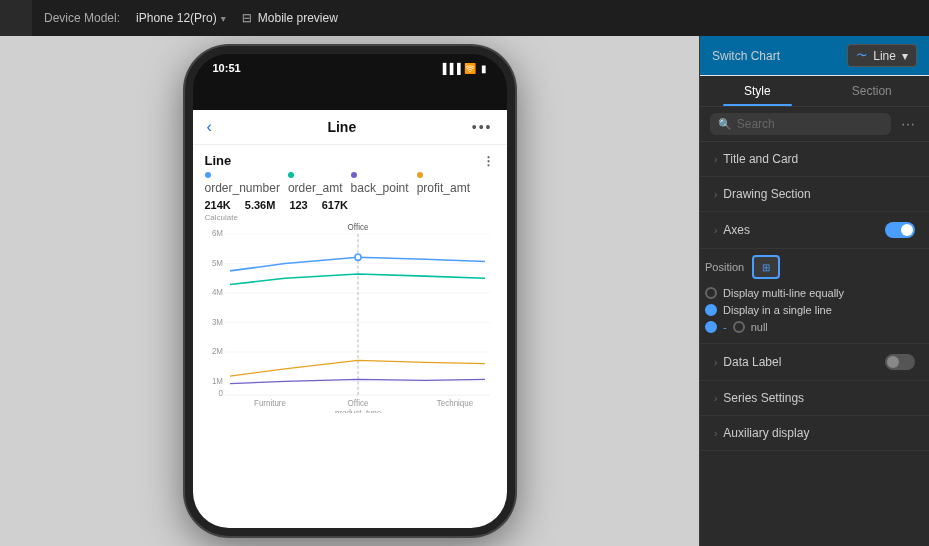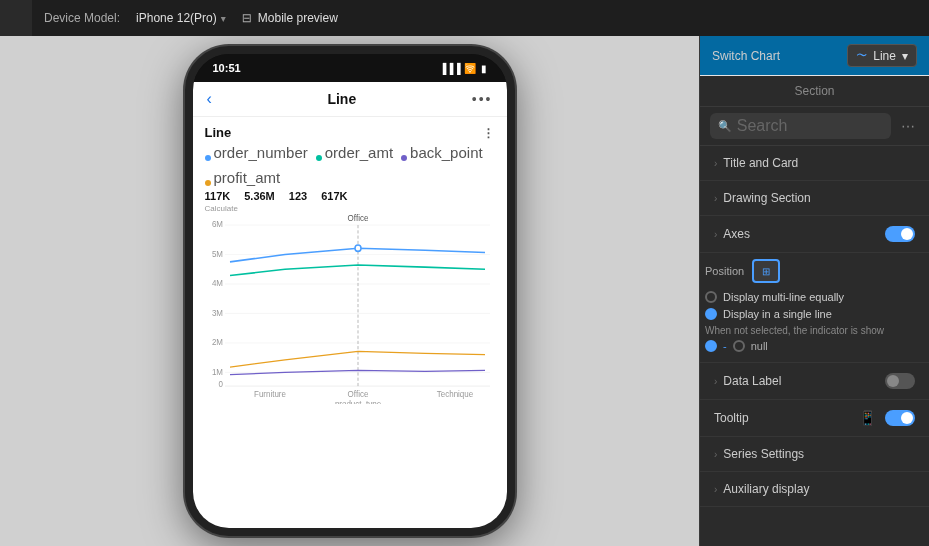--- a/index.html
+++ b/index.html
@@ -75,20 +75,21 @@
       width: 330px;
       height: 490px;
       background: #111;
       border-radius: 44px;
       border: 8px solid #222;
       position: relative;
       box-shadow: 0 0 0 2px #444, 0 10px 40px rgba(0,0,0,0.5);
       overflow: hidden;
       display: flex;
       flex-direction: column;
+      gap: 28px;
     }
 
     
     .phone-notch-bar {
       background: #111;
       height: 28px;
       display: flex;
       align-items: center;
       justify-content: space-between;
       padding: 0 20px;
@@ -160,24 +161,25 @@
       font-size: 12px;
     }
     .chart-legend {
       display: flex;
       gap: 8px;
       margin: 4px 0;
       flex-wrap: wrap;
     }
     .legend-item {
       display: flex;
-      align-items: flex-end;
+      align-items: flex-start;
       gap: 3px;
-      font-size: 15px;
+      font-size: 12px;
       color: #555;
+      flex-direction: column;
     }
     .legend-dot {
       width: 6px;
       height: 6px;
       border-radius: 50%;
     }
     .chart-metrics {
       display: flex;
       gap: 14px;
       margin: 2px 0;
@@ -293,21 +295,21 @@
     }
     .search-icon {
       color: #888;
       font-size: 11px;
     }
     .search-input {
       background: transparent;
       border: none;
       outline: none;
       color: #ccc;
-      font-size: 16px;
+      font-size: 12px;
       width: 100%;
     }
     .search-input::placeholder { color: #666; }
     .search-more-btn {
       color: #888;
       font-size: 14px;
       cursor: pointer;
       padding: 2px 4px;
     }
 
@@ -570,21 +572,21 @@
               <div class="legend-dot" style="background:#7060c8"></div>
               <span>back_point</span>
             </div>
             <div class="legend-item">
               <div class="legend-dot" style="background:#e8a020"></div>
               <span>profit_amt</span>
             </div>
           </div>
 
           <div class="chart-metrics">
-            <span class="metric">117K</span>
+            <span class="metric">214K</span>
             <span class="metric">5.36M</span>
             <span class="metric">123</span>
             <span class="metric">617K</span>
           </div>
 
           <div class="chart-area">
             <span class="chart-y-label" style="top:0; left:0">Calculate</span>
             <svg class="chart-svg" viewBox="0 0 290 190" preserveAspectRatio="none">
 
               <line x1="20" y1="20" x2="285" y2="20" stroke="#eee" stroke-width="0.5"></line>
@@ -634,20 +636,23 @@
     <div class="switch-chart-row">
       <span class="switch-chart-label">Switch Chart</span>
       <div class="chart-type-selector">
         <span class="chart-type-icon">〜</span>
         <span>Line</span>
         <span>▾</span>
       </div>
     </div>
 
     <div class="tabs-row">
+      <div class="tab active">
+        <span>Style</span>
+      </div>
       <div class="tab">
         <span>Section</span>
       </div>
     </div>
 
     <div class="search-row">
       <div class="search-input-wrapper">
         <span class="search-icon">🔍</span>
         <input class="search-input" type="text" placeholder="Search" style="">
       </div>
@@ -692,46 +697,38 @@
           <div class="radio-row">
             <div class="radio-circle"></div>
             <span class="radio-label">Display multi-line equally</span>
           </div>
 
           <div class="radio-row">
             <div class="radio-circle checked"></div>
             <span class="radio-label">Display in a single line</span>
           </div>
 
-          <div class="hint-text">When not selected, the indicator is show</div>
 
           <div class="indicator-row">
             <span class="radio-circle checked" style="width:12px;height:12px;background:#4a9eff;border-color:#4a9eff"></span>
             <span class="indicator-dash">-</span>
             <div class="indicator-radio"></div>
             <span class="indicator-null">null</span>
           </div>
         </div>
       </div>
 
       <div class="data-label-row">
         <div class="data-label-left">
           <span class="option-chevron">›</span>
           <span class="option-label">Data Label</span>
         </div>
         <div class="toggle-off"></div>
       </div>
 
-      <div class="tooltip-row">
-        <span class="tooltip-label">Tooltip</span>
-        <div class="tooltip-right">
-          <span class="mobile-icon">📱</span>
-          <div class="toggle-on"></div>
-        </div>
-      </div>
 
       <div class="option-row">
         <div class="option-left">
           <span class="option-chevron">›</span>
           <span class="option-label">Series Settings</span>
         </div>
       </div>
 
       <div class="option-row">
         <div class="option-left">

